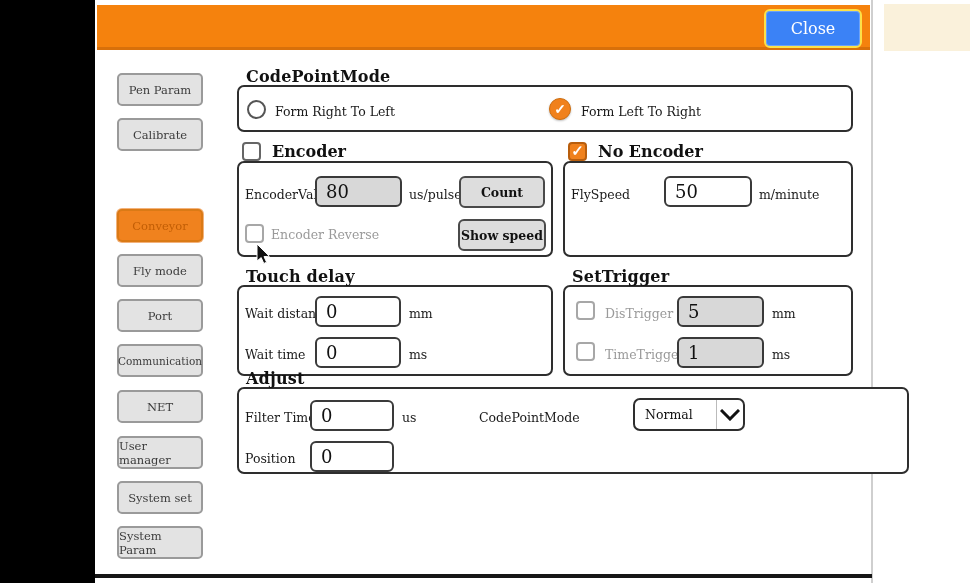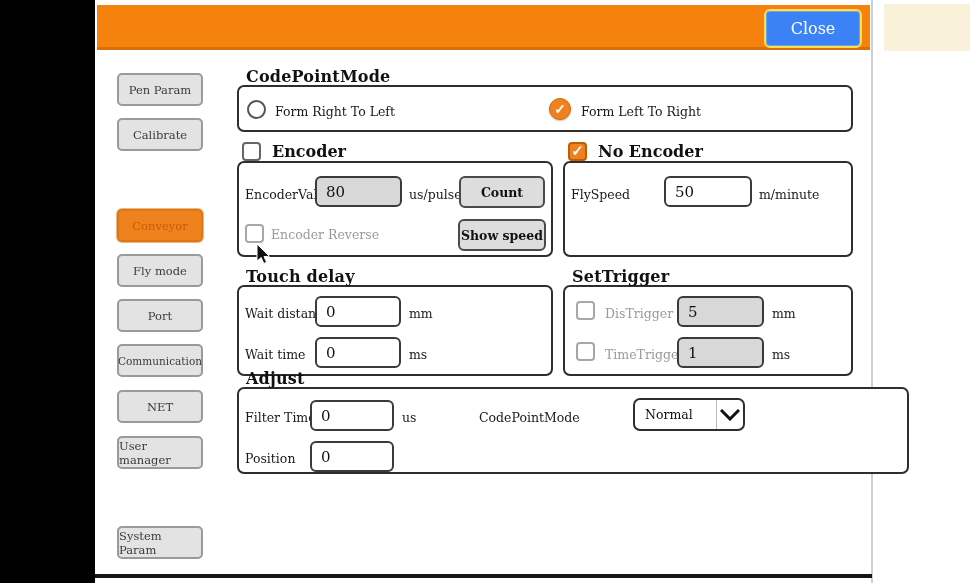--- a/index.html
+++ b/index.html
@@ -32,21 +32,21 @@
   .grp{position:absolute;border:2px solid #2e2e2e;border-radius:7px;box-sizing:border-box;background:#fff;}
   .grp-title{position:absolute;left:5px;top:-20px;font-size:16px;font-weight:600;color:#111;letter-spacing:.2px;background:transparent;padding:0 2px;white-space:nowrap;}
   .grp-title-row{position:absolute;left:3px;top:-23px;display:flex;align-items:center;gap:11px;height:22px;}
   .grp-title-row .t{font-size:16px;font-weight:600;color:#111;white-space:nowrap;}
   
   .lbl{position:absolute;font-size:12.5px;color:#1a1a1a;white-space:nowrap;}
   .lbl.dis{color:#9a9a9a;}
   .unit{position:absolute;font-size:12.5px;color:#1a1a1a;white-space:nowrap;}
   .inp{
     position:absolute;box-sizing:border-box;height:31px;border:2px solid #3a3a3a;border-radius:6px;
-    background:#fff;font-family:inherit;font-size:15px;color:#111;padding:0 0 0 9px;outline:none;
+    background:#fff;font-family:inherit;font-size:18px;color:#111;padding:0 0 0 9px;outline:none;
   }
   .inp.dis{background:#D8D8D8;}
   .gbtn{
     position:absolute;box-sizing:border-box;background:#DDDDDD;border:2px solid #4a4a4a;border-radius:6px;
     display:flex;align-items:center;justify-content:center;font-size:12.5px;font-weight:600;color:#111;cursor:pointer;
   }
   .cb{box-sizing:border-box;width:19px;height:19px;border:2px solid #666;border-radius:4px;background:#fff;}
   .cb.checked{background:#F0811C;border-color:#B85E0D;color:#fff;display:flex;align-items:center;justify-content:center;font-size:15px;font-weight:bold;line-height:1;}
   .cb.dis{border-color:#a7a7a7;}
   .cb.abs{position:absolute;}
@@ -77,20 +77,21 @@
   </div>
 
   <div class="side-btn" style="top:73px">Pen Param</div>
   <div class="side-btn" style="top:118px">Calibrate</div>
   <div class="side-btn active" style="top:209px">Conveyor</div>
   <div class="side-btn" style="top:254px">Fly mode</div>
   <div class="side-btn" style="top:299px">Port</div>
   <div class="side-btn small" style="top:344px">Communication</div>
   <div class="side-btn" style="top:390px">NET</div>
   <div class="side-btn" style="top:436px">User manager</div>
+  <div class="side-btn" style="top:481px">System set</div>
   <div class="side-btn" style="top:526px">System Param</div>
 
   <div class="grp" style="left:237px;top:85px;width:616px;height:47px;">
     <span class="grp-title">CodePointMode</span>
     <div class="radio" style="left:8px;top:13px;"></div>
     <span class="lbl" style="left:36px;top:17px;">Form Right To Left</span>
     <div class="radio checked" style="left:310px;top:11px;">✓</div>
     <span class="lbl" style="left:342px;top:17px;">Form Left To Right</span>
   </div>
 

